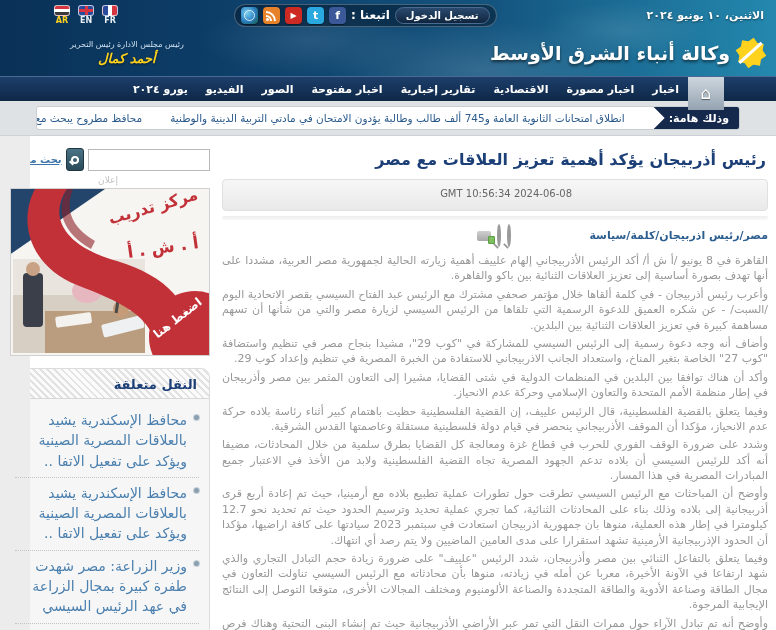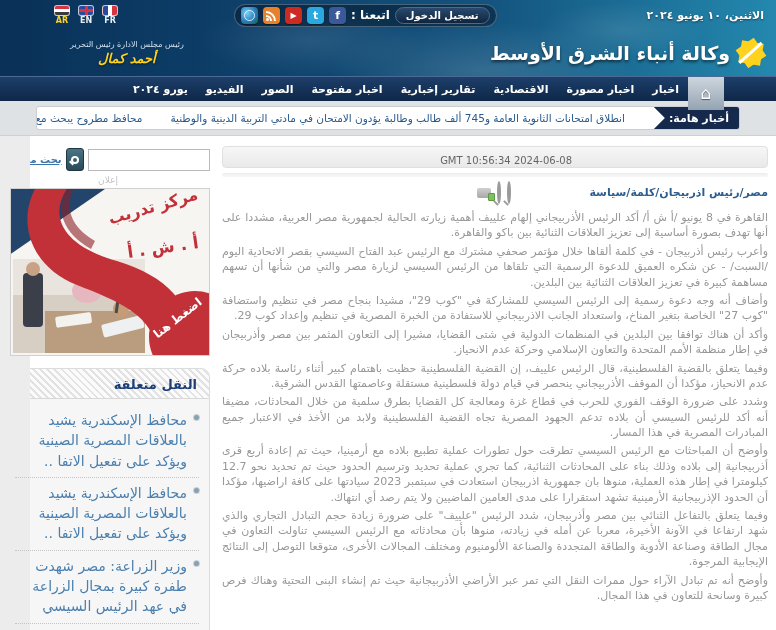--- a/index.html
+++ b/index.html
@@ -68,21 +68,21 @@
   .ticker-label { background:#14294c; color:#fff; font-size:11px; font-weight:bold; padding:4px 10px 4px 16px; height:24px;
     display:flex; align-items:center; clip-path:polygon(0 0, 100% 0, 100% 100%, 0 100%, 12px 50%); white-space:nowrap; }
   .ticker-item { color:#2a5a8c; font-size:10.5px; text-decoration:none; margin-right:28px; white-space:nowrap; cursor:pointer; }
 
   
   .content { position:relative; display:flex; gap:12px; padding:10px 6px 0 6px; }
   .content::before { content:""; position:absolute; left:0; top:0; width:30px; height:700px; background:#ececec; }
 
   main.main { flex:1; min-width:0; padding-right:2px; }
   .headline { color:#1c3f77; font-size:16px; font-weight:bold; margin:4px 2px 10px 0; }
-  .meta-bar { background:linear-gradient(#f7f7f7,#e9e9e9); border:1px solid #e0e0e0; border-radius:4px; height:22px;
+  .meta-bar { background:linear-gradient(#f7f7f7,#e9e9e9); border:1px solid #e0e0e0; border-radius:4px; height:32px;
     direction:ltr; text-align:right; padding:2px 195px 0 8px; }
   .gmt { color:#666; font-size:10px; white-space:nowrap; }
   .meta-sep { height:4px; background:linear-gradient(#ededed,#f8f8f8); border-radius:3px; margin:5px 0 6px; }
   .tags-row { display:flex; align-items:center; margin-bottom:8px; }
   .tags { color:#2c5d8f; font-size:11px; font-weight:bold; text-decoration:none; cursor:pointer; }
   .tools { display:flex; align-items:center; gap:6px; margin-right:78px; }
   .tool { position:relative; display:inline-block; cursor:pointer; }
   .mag-g { width:9px; height:9px; border:2px solid #9a9a9a; border-radius:50%; }
   .mag-g::after { content:""; position:absolute; width:6px; height:2px; background:#9a9a9a; transform:rotate(45deg); left:-4px; bottom:-2px; }
   .printer { width:14px; height:10px; background:linear-gradient(#cfcfcf,#a8a8a8); border-radius:2px; }
@@ -175,29 +175,30 @@
       <a class="nav-item">تقارير إخبارية</a>
       <a class="nav-item">اخبار مفتوحة</a>
       <a class="nav-item">الصور</a>
       <a class="nav-item">الفيديو</a>
       <a class="nav-item">يورو ٢٠٢٤</a>
     </nav>
   </header>
 
   <div class="ticker-strip">
     <div class="ticker-box">
-      <span class="ticker-label">أخبار هامة:</span>
+      <span class="ticker-label">وذلك هامة:</span>
       <a class="ticker-item">انطلاق امتحانات الثانوية العامة و745 ألف طالب وطالبة يؤدون الامتحان في مادتي التربية الدينية والوطنية</a>
       <a class="ticker-item">محافظ مطروح يبحث مع لجنة وزارية لتقييم المستشفيات الاستعدادات</a>
     </div>
   </div>
 
   <div class="content">
 
     <main class="main">
+      <h1 class="headline">رئيس أذربيجان يؤكد أهمية تعزيز العلاقات مع مصر</h1>
       <div class="meta-bar">
         <span class="gmt">GMT 10:56:34 2024-06-08</span>
       </div>
       <div class="meta-sep"></div>
       <div class="tags-row">
         <a class="tags">مصر/رئيس اذربيجان/كلمة/سياسة</a>
         <span class="tools">
           <span class="tool"><span class="mag-g"></span></span>
           <span class="tool"><span class="mag-g"></span></span>
           <span class="tool printer">

